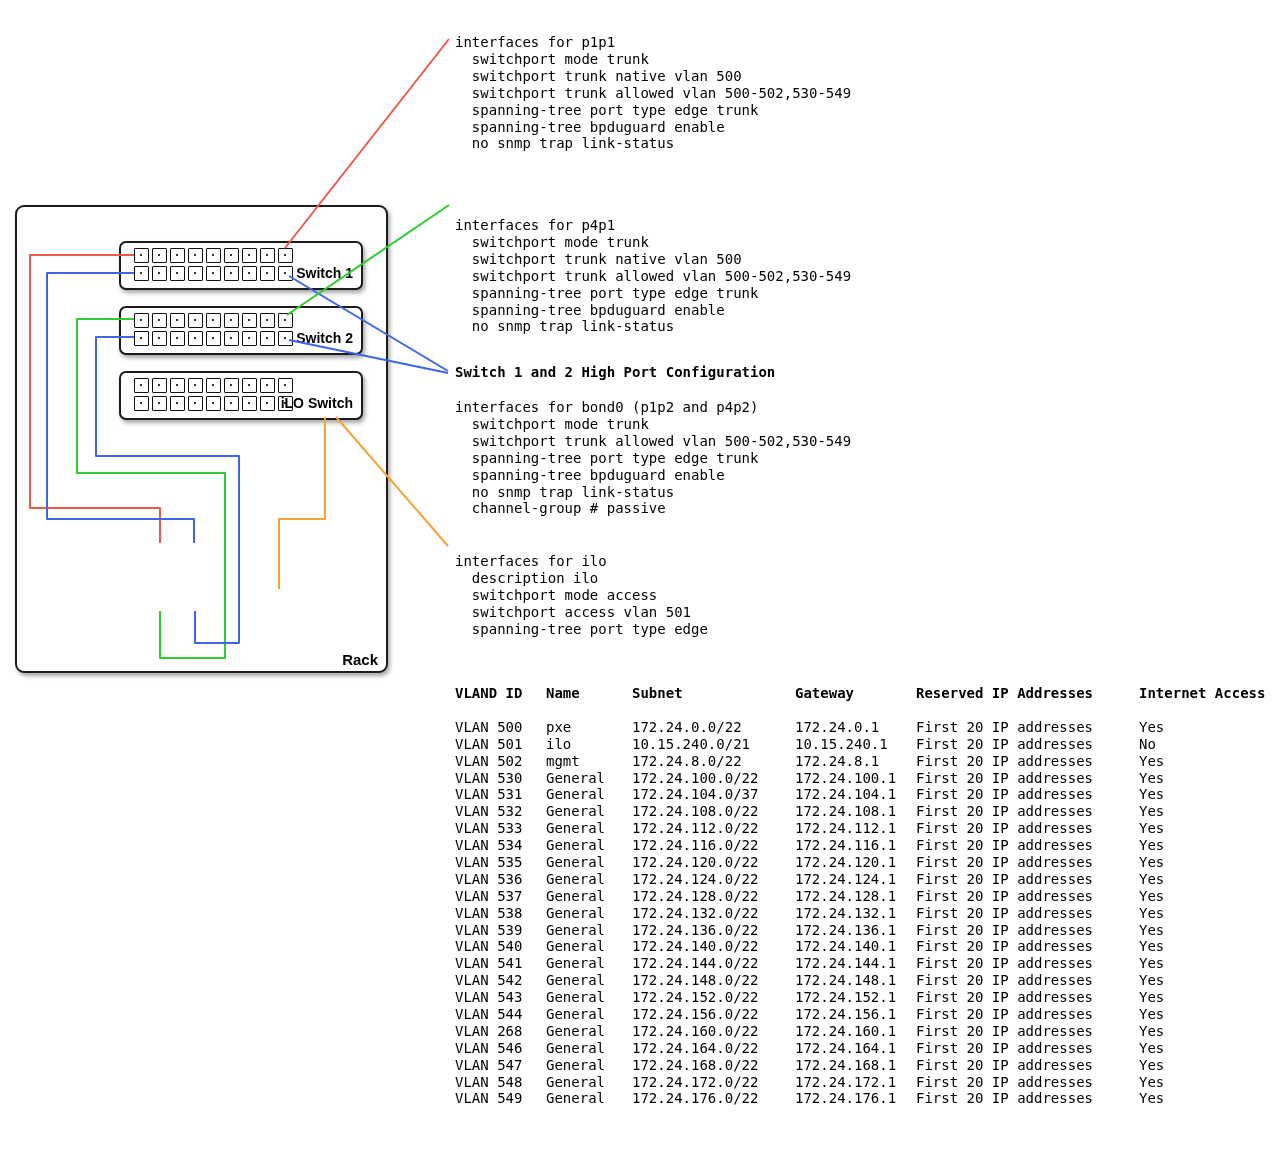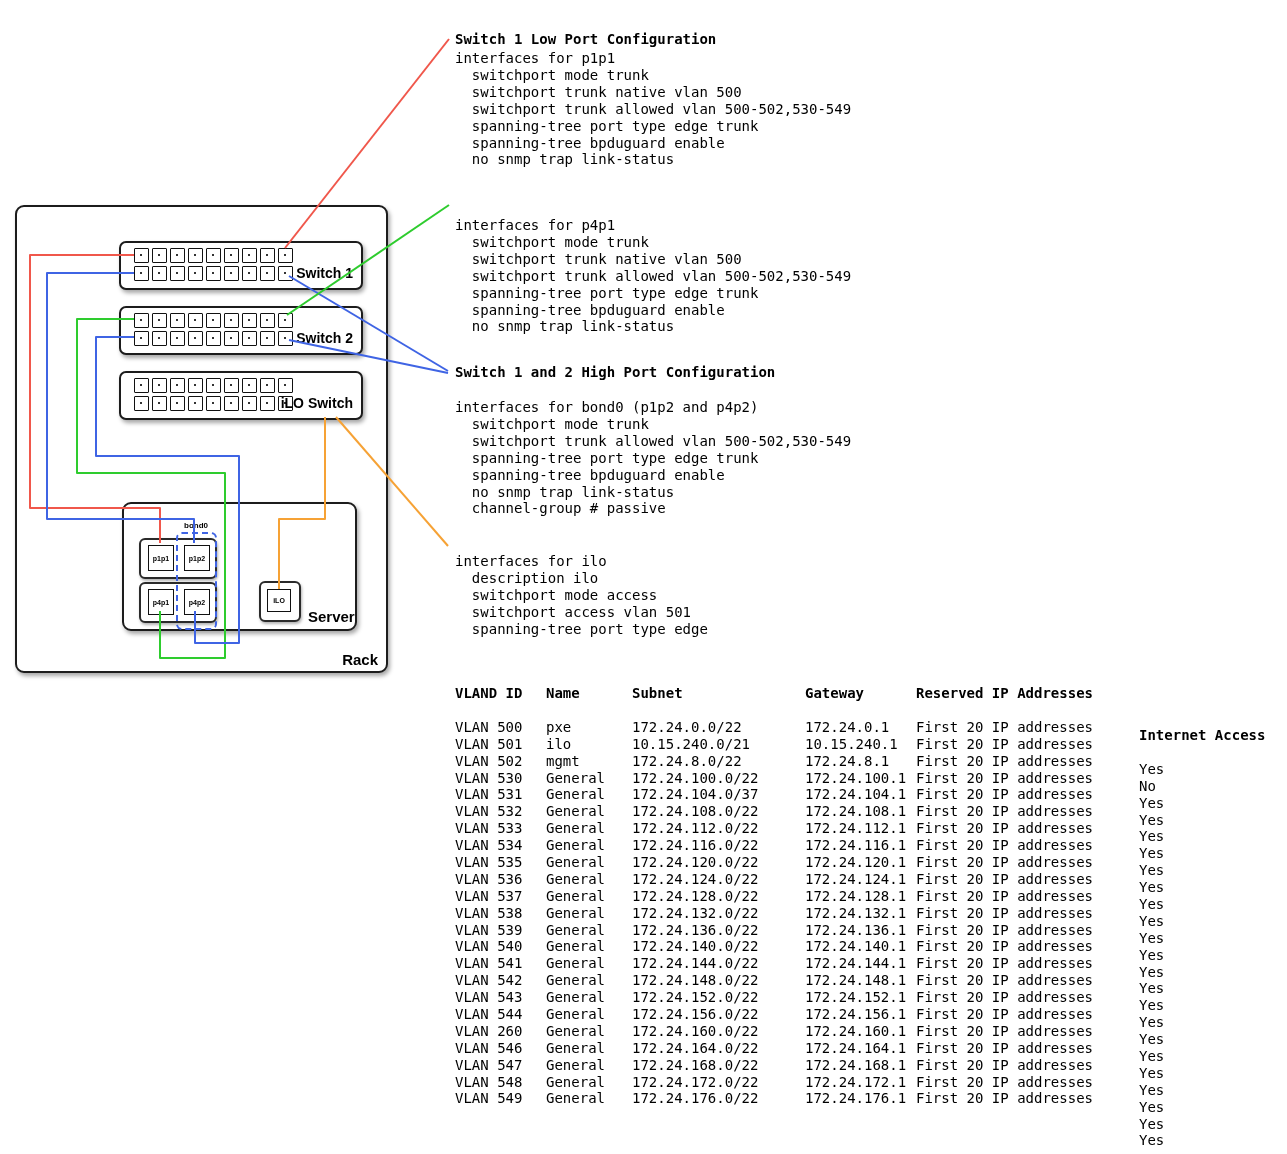--- a/index.html
+++ b/index.html
@@ -46,21 +46,21 @@
   .cfg pre{margin:0;font-family:"DejaVu Sans Mono",monospace;font-size:14px;line-height:16.9px;}
   #cfg-0{top:31px;} #cfg-0 pre{margin-top:3px;}
   #cfg-1{top:199px;} #cfg-1 pre{margin-top:18px;}
   #cfg-2{top:364px;} #cfg-2 pre{margin-top:19px;}
   #cfg-3{top:536px;} #cfg-3 pre{margin-top:17px;}
   
   #vlan-table{position:absolute;left:455px;top:685px;width:812px;font-size:14px;}
   .trow{position:relative;height:16.9px;white-space:nowrap;}
   .trow span{position:absolute;top:0;}
   .thead{font-weight:bold;}
-  .c0{left:0;} .c1{left:91px;} .c2{left:177px;} .c3{left:350px;} .c4{left:461px;} .c5{left:684px;margin-top:42px;}
+  .c0{left:0;} .c1{left:91px;} .c2{left:177px;} .c3{left:340px;} .c4{left:461px;} .c5{left:684px;}
   #table-body{margin-top:17px;text-align:right;}
 </style>
 </head>
 <body>
 
 <div id="stage">
 
   <div class="box" id="rack">
     <div id="rack-label">Rack</div>
   </div>
@@ -128,52 +128,35 @@
         <div class="sport" style="left: 54px; top: 18px;"></div>
         <div class="sport" style="left: 72px; top: 18px;"></div>
         <div class="sport" style="left: 90px; top: 18px;"></div>
         <div class="sport" style="left: 108px; top: 18px;"></div>
         <div class="sport" style="left: 126px; top: 18px;"></div>
         <div class="sport" style="left: 144px; top: 18px;"></div>
       </div>
     <div class="sw-label">iLO Switch</div>
   </div>
 
-  <div class="box" id="server">
-    <div id="bond0-label">bond0</div>
-    <div class="nic" id="nic-1">
-      <div class="srv-port p1">p1p1</div>
-      <div class="srv-port p2">p1p2</div>
-    </div>
-    <div class="nic" id="nic-2">
-      <div class="srv-port p1">p4p1</div>
-      <div class="srv-port p2">p4p2</div>
-    </div>
-    <div id="bond0-box"></div>
-    <div id="ilo-outer">
-      <div id="ilo-inner">iLO</div>
-    </div>
-    <div id="server-label">Server</div>
-  </div>
 
   <svg id="wires" width="1287" height="1154" viewBox="0 0 1287 1154">
     <polyline points="134,255 30,255 30,508 160,508 160,543" stroke="#f0574b"></polyline>
     <polyline points="285,248 449,39" stroke="#f0574b"></polyline>
     <polyline points="134,273 47,273 47,519 194,519 194,543" stroke="#3f64e4"></polyline>
     <polyline points="289,276 448,371" stroke="#3f64e4"></polyline>
     <polyline points="134,319 77,319 77,473 225,473 225,658 160,658 160,611" stroke="#2ecc2e"></polyline>
     <polyline points="287,315 449,205" stroke="#2ecc2e"></polyline>
     <polyline points="134,337 96,337 96,456 239,456 239,643 195,643 195,611" stroke="#3f64e4"></polyline>
     <polyline points="289,340 448,373" stroke="#3f64e4"></polyline>
     <polyline points="325,417 325,519 279,519 279,589" stroke="#f6a235"></polyline>
     <polyline points="336,417 448,546" stroke="#f6a235"></polyline>
   </svg>
 
   <div class="cfg" id="cfg-0">
-    <div class="cfg-title">Switch 1 Low Port Configuration</div>
     <pre>interfaces for p1p1
   switchport mode trunk
   switchport trunk native vlan 500
   switchport trunk allowed vlan 500-502,530-549
   spanning-tree port type edge trunk
   spanning-tree bpduguard enable
   no snmp trap link-status</pre>
   </div>
   <div class="cfg" id="cfg-1">
     <pre>interfaces for p4p1
@@ -350,21 +333,21 @@
         </div>
         <div class="trow">
           <span class="c0">VLAN 544</span>
           <span class="c1">General</span>
           <span class="c2">172.24.156.0/22</span>
           <span class="c3">172.24.156.1</span>
           <span class="c4">First 20 IP addresses</span>
           <span class="c5">Yes</span>
         </div>
         <div class="trow">
-          <span class="c0">VLAN 260</span>
+          <span class="c0">VLAN 268</span>
           <span class="c1">General</span>
           <span class="c2">172.24.160.0/22</span>
           <span class="c3">172.24.160.1</span>
           <span class="c4">First 20 IP addresses</span>
           <span class="c5">Yes</span>
         </div>
         <div class="trow">
           <span class="c0">VLAN 546</span>
           <span class="c1">General</span>
           <span class="c2">172.24.164.0/22</span>

